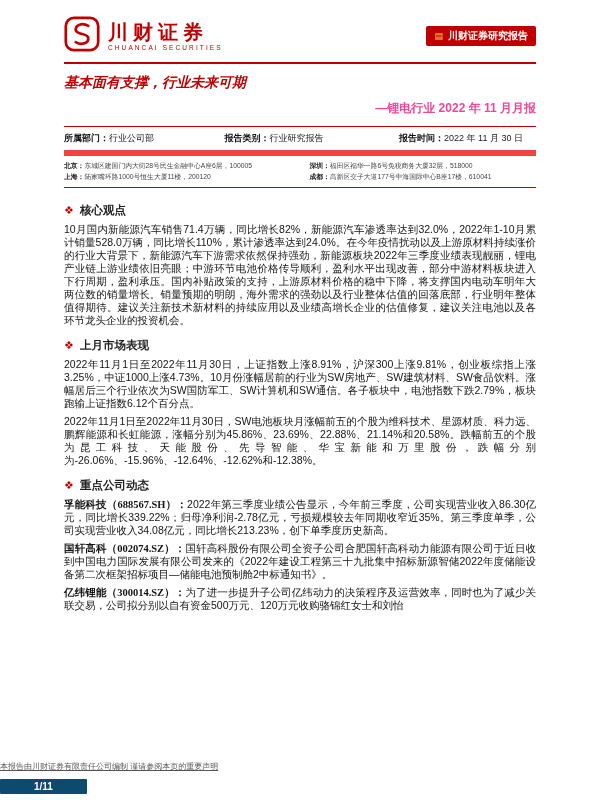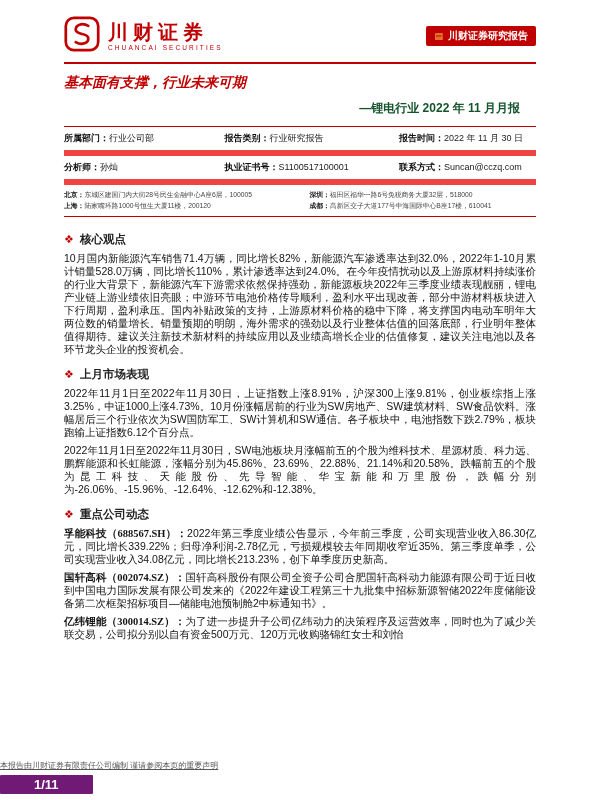--- a/index.html
+++ b/index.html
@@ -17,38 +17,38 @@
   .brand{display:flex;align-items:center;gap:8px;}
   .brand-cn{color:#c00000;font-size:20px;font-weight:bold;letter-spacing:5px;line-height:22px;}
   .brand-en{color:#c00000;font-size:6.5px;letter-spacing:2.1px;margin-top:1px;}
   .badge{display:flex;align-items:center;gap:5px;background:#c00000;color:#fff;
     font-size:10px;font-weight:bold;padding:3px 8px;border-radius:2px;}
   .badge-icon{font-size:9px;line-height:9px;color:#ffd24d;}
   .red-line{height:2px;background:#c00000;margin:0 64px;}
   
   .titles{padding:10px 64px 4px;}
   .main-title{color:#c00000;font-size:14px;font-weight:bold;font-style:italic;}
-  .sub-title{color:#14532d;font-size:12px;font-weight:bold;text-align:right;margin:8px 16px 5px;}
+  .sub-title{color:#ec4899;font-size:12px;font-weight:bold;text-align:right;margin:8px 0 5px;}
   
   .meta{margin:0 64px;border-top:1px solid #c00000;}
   .meta-row{display:grid;grid-template-columns:34% 37% 29%;padding:5px 0;border-bottom:6px solid #ef4444;font-size:9px;}
   .meta-row .lbl{font-weight:bold;color:#111;}
   .meta-row .val{color:#222;}
   .addr{display:grid;grid-template-columns:52% 48%;padding:4px 0 5px;font-size:6.8px;color:#444;line-height:11px;border-bottom:1px solid #c00000;}
   .addr .city{font-weight:bold;color:#222;}
   
   .body{padding:4px 64px 0;}
   .sec-head{display:flex;align-items:center;gap:6px;font-size:11.5px;font-weight:bold;color:#222;margin:11px 0 3px;}
   .diamond{color:#c00000;font-size:11px;line-height:11px;}
   .para{font-size:10.5px;line-height:13px;text-align:justify;margin:5px 0;color:#141414;}
   .para .lead{font-weight:bold;font-family:Liberation Serif, serif;}
   
   .footer{position:absolute;left:0;right:0;bottom:0;background:#fff;text-align:left;padding:4px 0 6px;}
   .disclaimer{font-size:8px;color:#555;text-decoration:underline;margin-bottom:4px;}
-  .pagebar{display:inline-block;background:#701a75;color:#fff;font-size:13px;font-weight:bold;
+  .pagebar{display:inline-block;background:#0c4a6e;color:#fff;font-size:10px;font-weight:bold;
     padding:2px 34px;border-radius:1px;}
 </style>
 </head>
 <body>
 
 <div class="page">
 
   <div class="header">
     <div class="brand">
       <span>
@@ -78,31 +78,20 @@
   <div class="meta">
     <div class="meta-row">
       <div>
         <span class="lbl">所属部门：</span><span class="val">行业公司部</span>
       </div>
       <div>
         <span class="lbl">报告类别：</span><span class="val">行业研究报告</span>
       </div>
       <div>
         <span class="lbl">报告时间：</span><span class="val">2022 年 11 月 30 日</span>
-      </div>
-    </div>
-    <div class="meta-row">
-      <div>
-        <span class="lbl">分析师：</span><span class="val">孙灿</span>
-      </div>
-      <div>
-        <span class="lbl">执业证书号：</span><span class="val">S1100517100001</span>
-      </div>
-      <div>
-        <span class="lbl">联系方式：</span><span class="val">Suncan@cczq.com</span>
       </div>
     </div>
     <div class="addr">
       <div>
         <span class="city">北京：</span><span>东城区建国门内大街28号民生金融中心A座6层，100005</span>
       </div>
       <div>
         <span class="city">深圳：</span><span>福田区福华一路6号免税商务大厦32层，518000</span>
       </div>
       <div>

